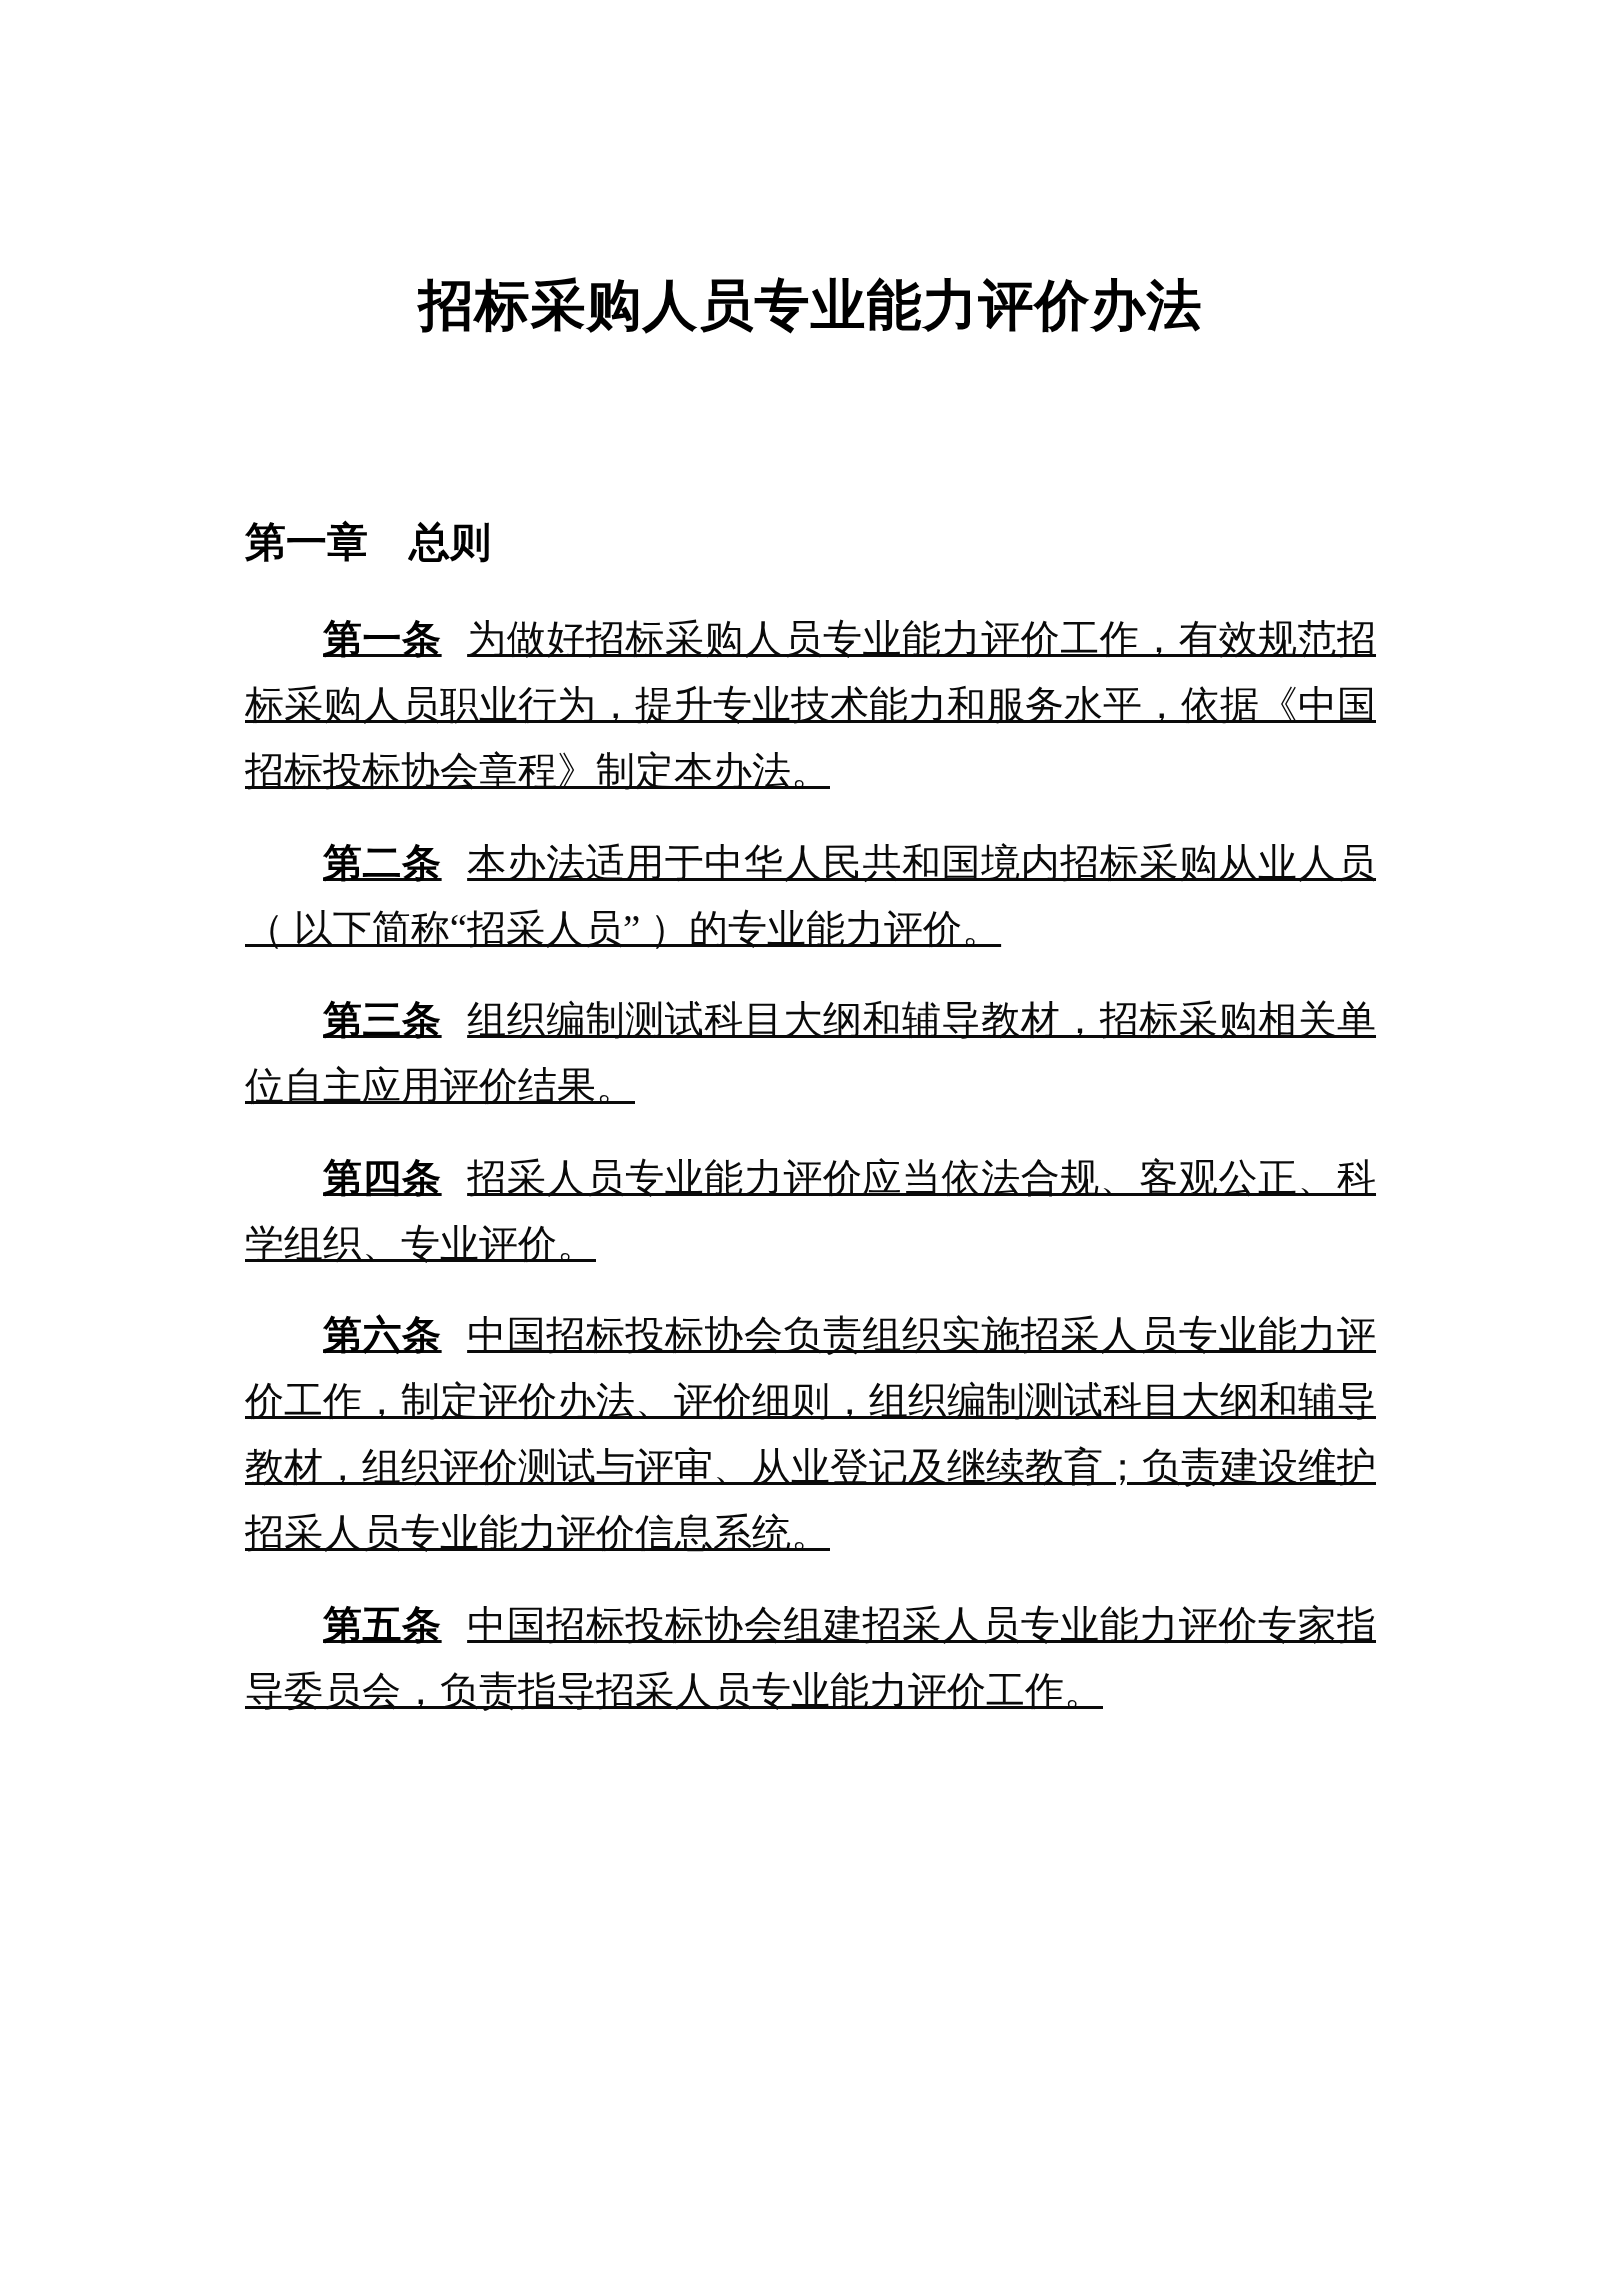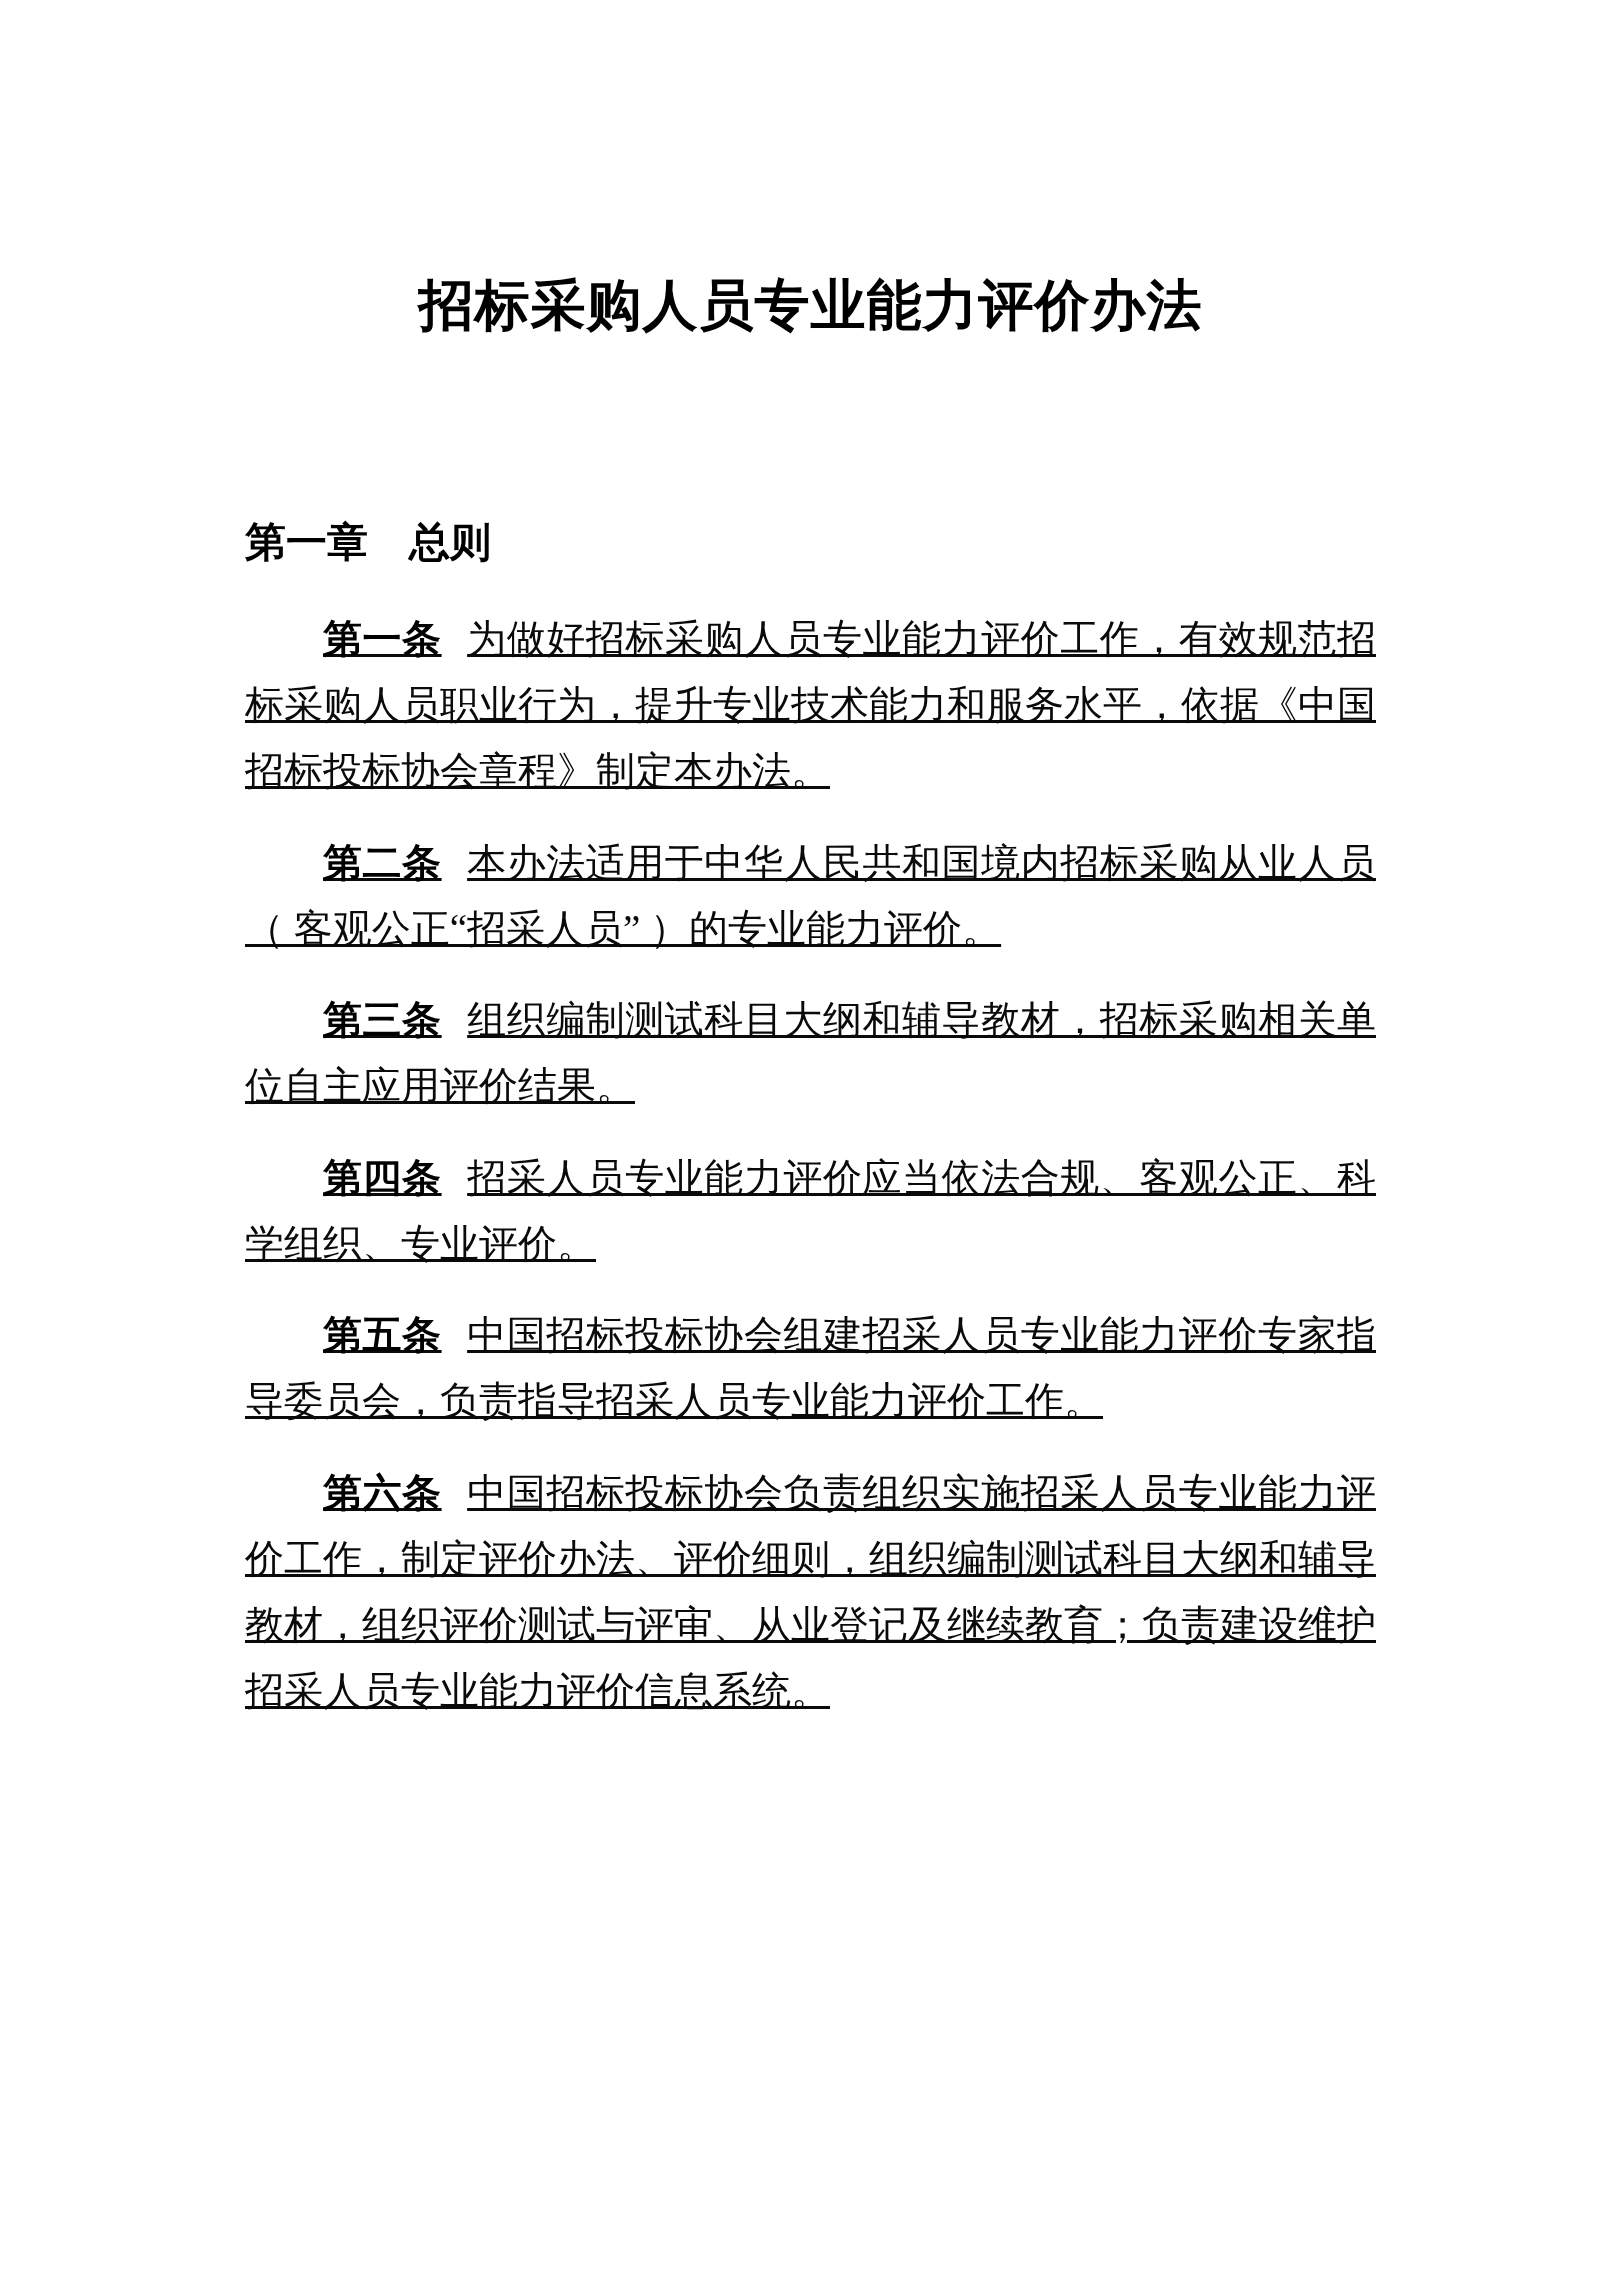--- a/index.html
+++ b/index.html
@@ -60,37 +60,37 @@
   <h1 class="doc-title" title="招标采购人员专业能力评价办法"><span>招标采购人员专业能力评价办法</span></h1>
 
   <section>
     <h2 class="chapter-heading">第一章　总则</h2>
 
     <p class="article">
       <span class="article-num">第一条</span><span>为做好招标采购人员专业能力评价工作，有效规范招标采购人员职业行为，提升专业技术能力和服务水平，依据《中国招标投标协会章程》制定本办法。</span>
     </p>
 
     <p class="article">
-      <span class="article-num">第二条</span><span>本办法适用于中华人民共和国境内招标采购从业人员（ 客观公正“招采人员” ）的专业能力评价。</span>
+      <span class="article-num">第二条</span><span>本办法适用于中华人民共和国境内招标采购从业人员（ 以下简称“招采人员” ）的专业能力评价。</span>
     </p>
 
     <p class="article">
       <span class="article-num">第三条</span><span>组织编制测试科目大纲和辅导教材，招标采购相关单位自主应用评价结果。</span>
     </p>
 
     <p class="article">
       <span class="article-num">第四条</span><span>招采人员专业能力评价应当依法合规、客观公正、科学组织、专业评价。</span>
     </p>
   </section>
 
   <section>
 
     <p class="article">
-      <span class="article-num">第五条</span><span>中国招标投标协会组建招采人员专业能力评价专家指导委员会，负责指导招采人员专业能力评价工作。</span>
+      <span class="article-num">第六条</span><span>中国招标投标协会负责组织实施招采人员专业能力评价工作，制定评价办法、评价细则，组织编制测试科目大纲和辅导教材，组织评价测试与评审、从业登记及继续教育；负责建设维护招采人员专业能力评价信息系统。</span>
     </p>
 
     <p class="article">
-      <span class="article-num">第六条</span><span>中国招标投标协会负责组织实施招采人员专业能力评价工作，制定评价办法、评价细则，组织编制测试科目大纲和辅导教材，组织评价测试与评审、从业登记及继续教育；负责建设维护招采人员专业能力评价信息系统。</span>
+      <span class="article-num">第五条</span><span>中国招标投标协会组建招采人员专业能力评价专家指导委员会，负责指导招采人员专业能力评价工作。</span>
     </p>
   </section>
 
 </main>
 
 
 </body></html>

